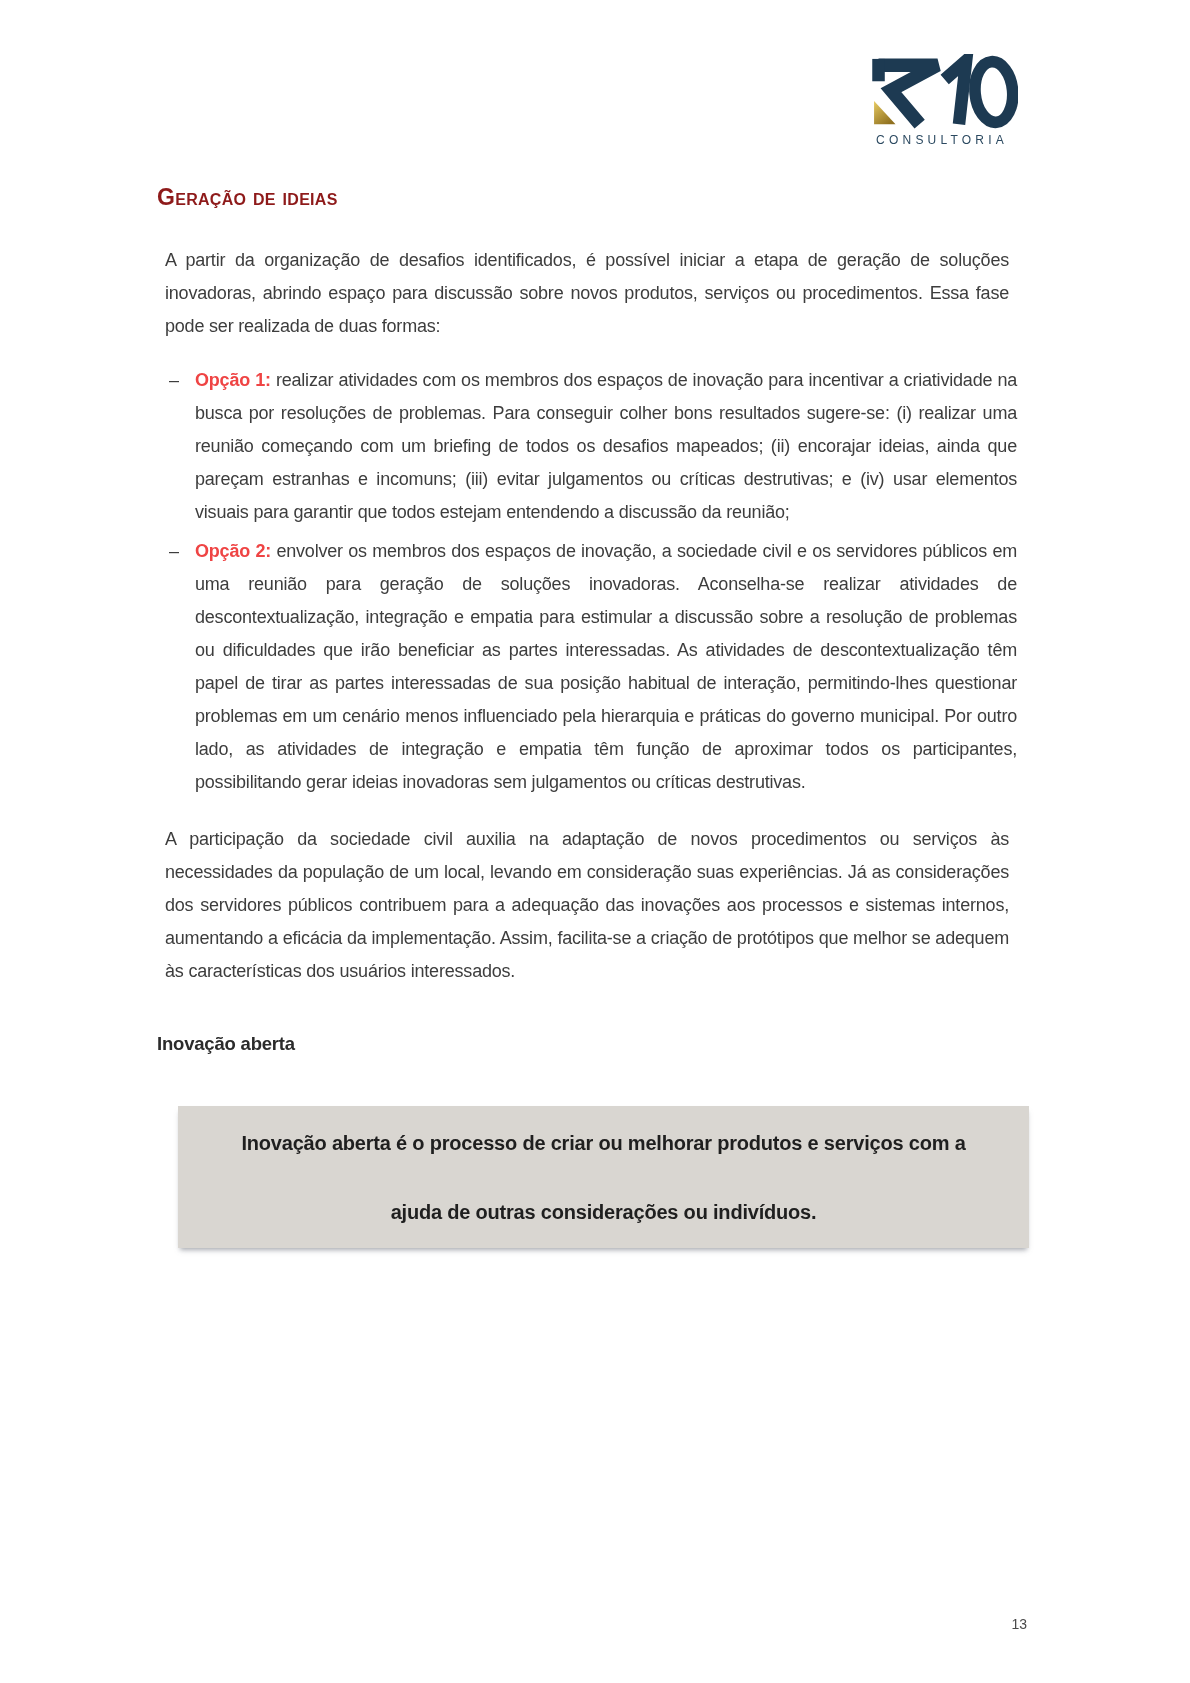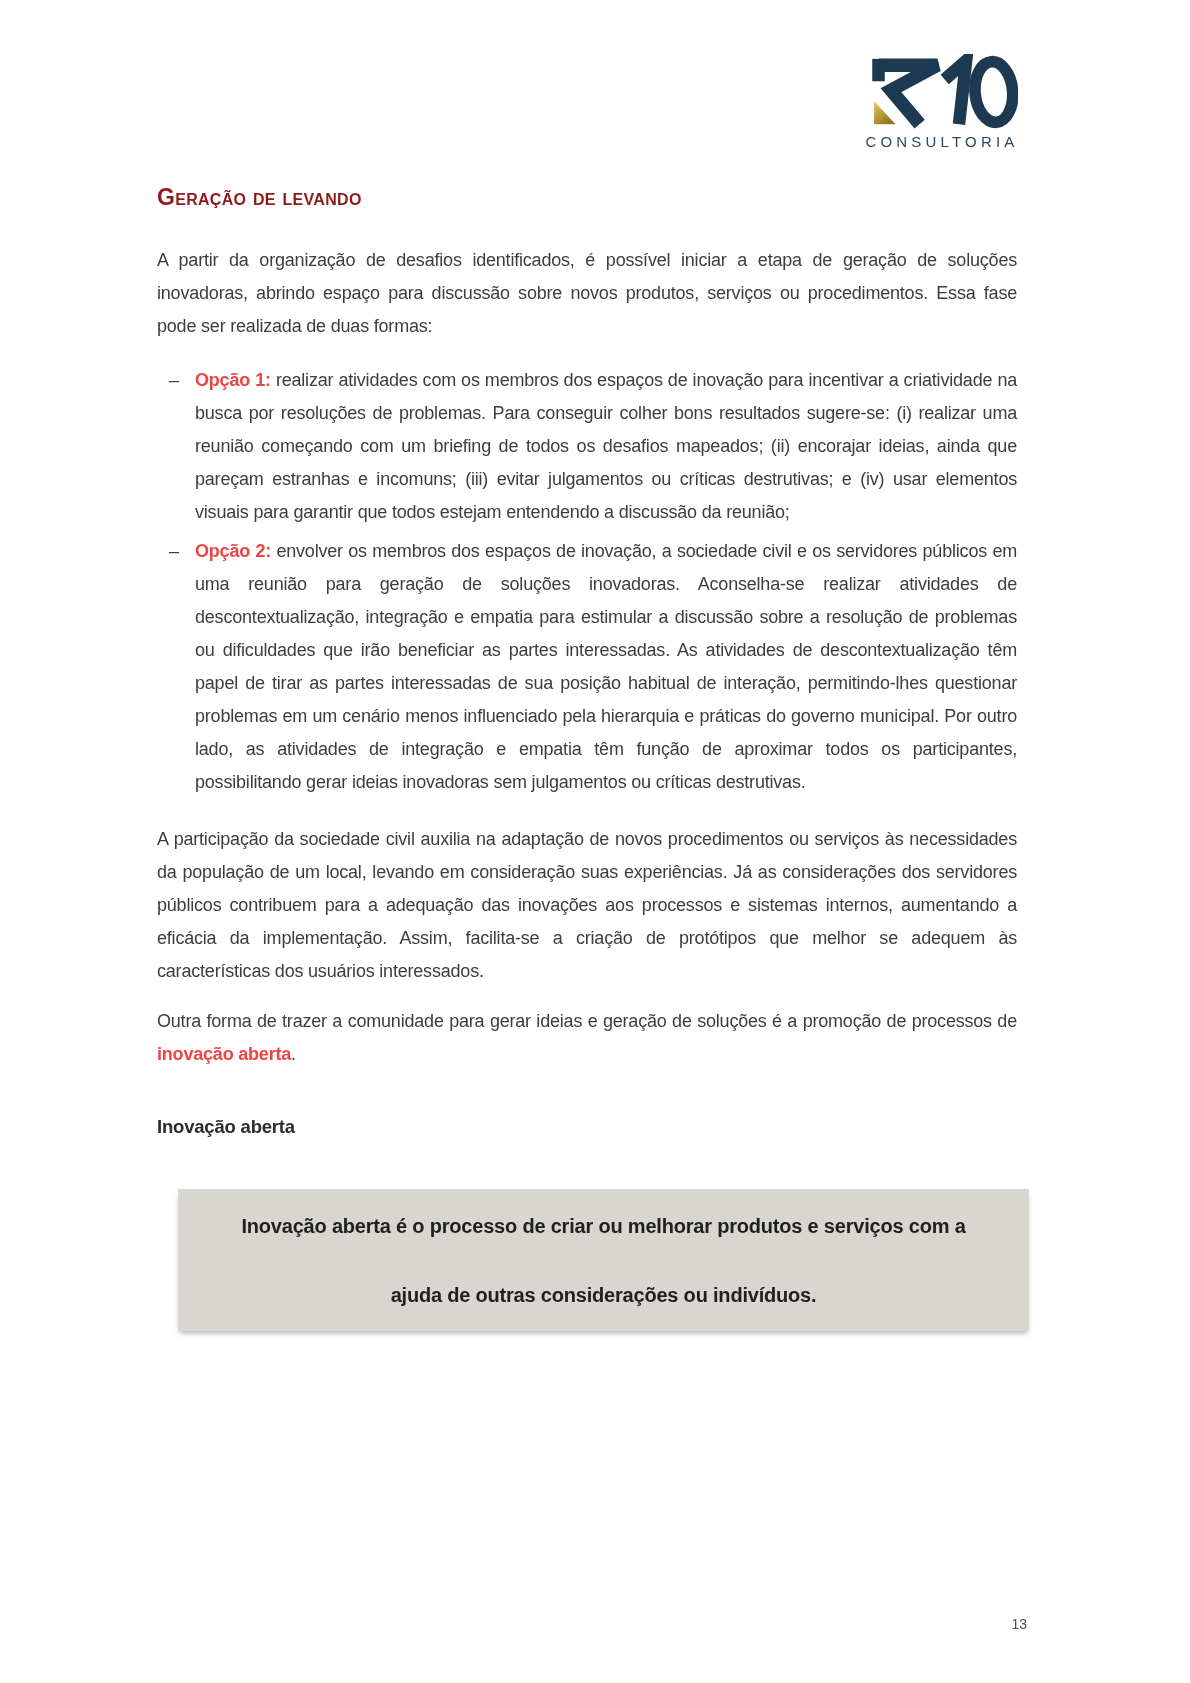--- a/index.html
+++ b/index.html
@@ -17,21 +17,21 @@
   .logo {
     position: absolute;
     top: 54px;
     right: 170px;
     width: 156px;
     text-align: center;
   }
   .logo svg { display: block; margin: 0 auto; }
   .logo-sub {
     margin-top: 3px;
-    font-size: 15px;
+    font-size: 12px;
     font-weight: 400;
     letter-spacing: 4.2px;
     color: #2b4960;
     white-space: nowrap;
   }
 
   
   .content {
     position: absolute;
     left: 157px;
@@ -44,21 +44,21 @@
   }
   .heading {
     margin: 184px 0 0 0;
     font-size: 23px;
     line-height: 26px;
     font-weight: 700;
     font-variant: small-caps;
     letter-spacing: 0.3px;
     color: #8e1a1a;
   }
-  .para { margin: 0; text-align: justify; }
+  .para { margin: 8px; text-align: justify; }
   .para.intro { margin-top: 34px; }
   .para.p2 { margin-top: 24px; }
   .para.p3 { margin-top: 17px; }
   .bold { font-weight: 700; color: #ef4444; }
 
   ul.options {
     list-style: none;
     margin: 21px 0 0 0;
     padding: 0 0 0 38px;
   }
@@ -132,36 +132,35 @@
 
       <path d="M88,28 L112,7 L104,78" fill="none" stroke="#1d3a52" stroke-width="14" stroke-linejoin="miter"></path>
 
       <ellipse cx="143" cy="42" rx="21" ry="34" fill="none" stroke="#1d3a52" stroke-width="13" transform="rotate(-5 143 42)"></ellipse>
     </svg>
     <div class="logo-sub">CONSULTORIA</div>
   </div>
 
   <div class="content">
 
-    <h1 class="heading">Geração de levando</h1>
+    <h1 class="heading">Geração de ideias</h1>
 
     <p class="para intro">A partir da organização de desafios identificados, é possível iniciar a etapa de geração de soluções inovadoras, abrindo espaço para discussão sobre novos produtos, serviços ou procedimentos. Essa fase pode ser realizada de duas formas:</p>
 
     <ul class="options">
       <li>
         <span class="marker">–</span><span class="bold">Opção 1:</span> <span>realizar atividades com os membros dos espaços de inovação para incentivar a criatividade na busca por resoluções de problemas. Para conseguir colher bons resultados sugere-se: (i) realizar uma reunião começando com um briefing de todos os desafios mapeados; (ii) encorajar ideias, ainda que pareçam estranhas e incomuns; (iii) evitar julgamentos ou críticas destrutivas; e (iv) usar elementos visuais para garantir que todos estejam entendendo a discussão da reunião;</span>
       </li>
       <li>
         <span class="marker">–</span><span class="bold">Opção 2:</span> <span>envolver os membros dos espaços de inovação, a sociedade civil e os servidores públicos em uma reunião para geração de soluções inovadoras. Aconselha-se realizar atividades de descontextualização, integração e empatia para estimular a discussão sobre a resolução de problemas ou dificuldades que irão beneficiar as partes interessadas. As atividades de descontextualização têm papel de tirar as partes interessadas de sua posição habitual de interação, permitindo-lhes questionar problemas em um cenário menos influenciado pela hierarquia e práticas do governo municipal. Por outro lado, as atividades de integração e empatia têm função de aproximar todos os participantes, possibilitando gerar ideias inovadoras sem julgamentos ou críticas destrutivas.</span>
       </li>
     </ul>
 
     <p class="para p2">A participação da sociedade civil auxilia na adaptação de novos procedimentos ou serviços às necessidades da população de um local, levando em consideração suas experiências. Já as considerações dos servidores públicos contribuem para a adequação das inovações aos processos e sistemas internos, aumentando a eficácia da implementação. Assim, facilita-se a criação de protótipos que melhor se adequem às características dos usuários interessados.</p>
 
-    <p class="para p3"><span>Outra forma de trazer a comunidade para gerar ideias e geração de soluções é a promoção de processos de </span><span class="bold">inovação aberta</span><span>.</span></p>
 
     <div class="subheading">Inovação aberta</div>
 
     <div class="callout">
       <div>Inovação aberta é o processo de criar ou melhorar produtos e serviços com a</div>
       <div>ajuda de outras considerações ou indivíduos.</div>
     </div>
 
   </div>
 

